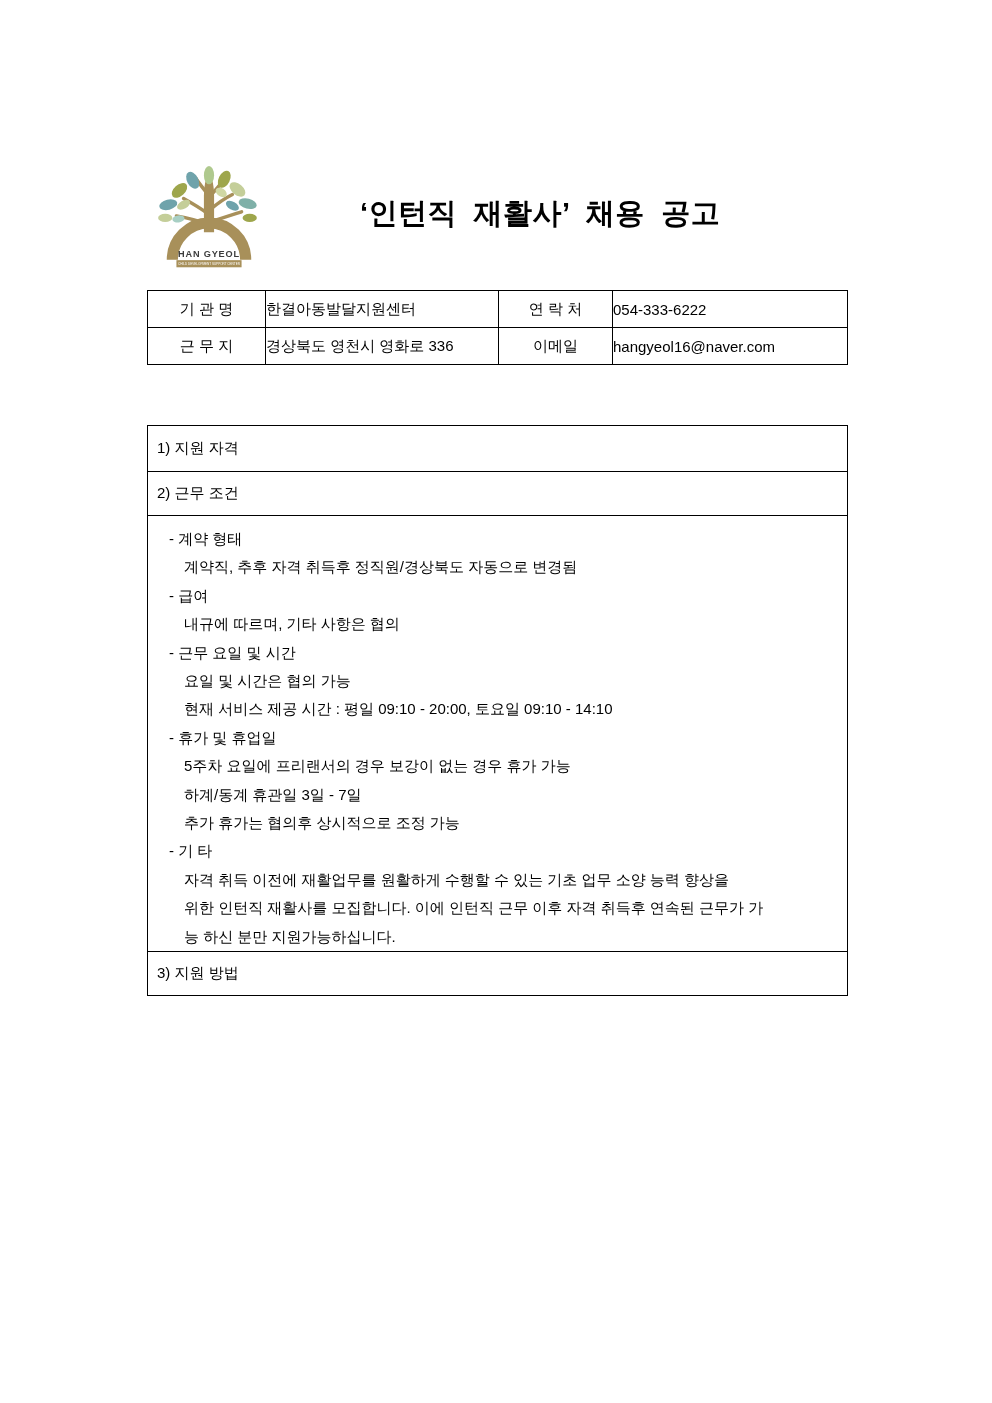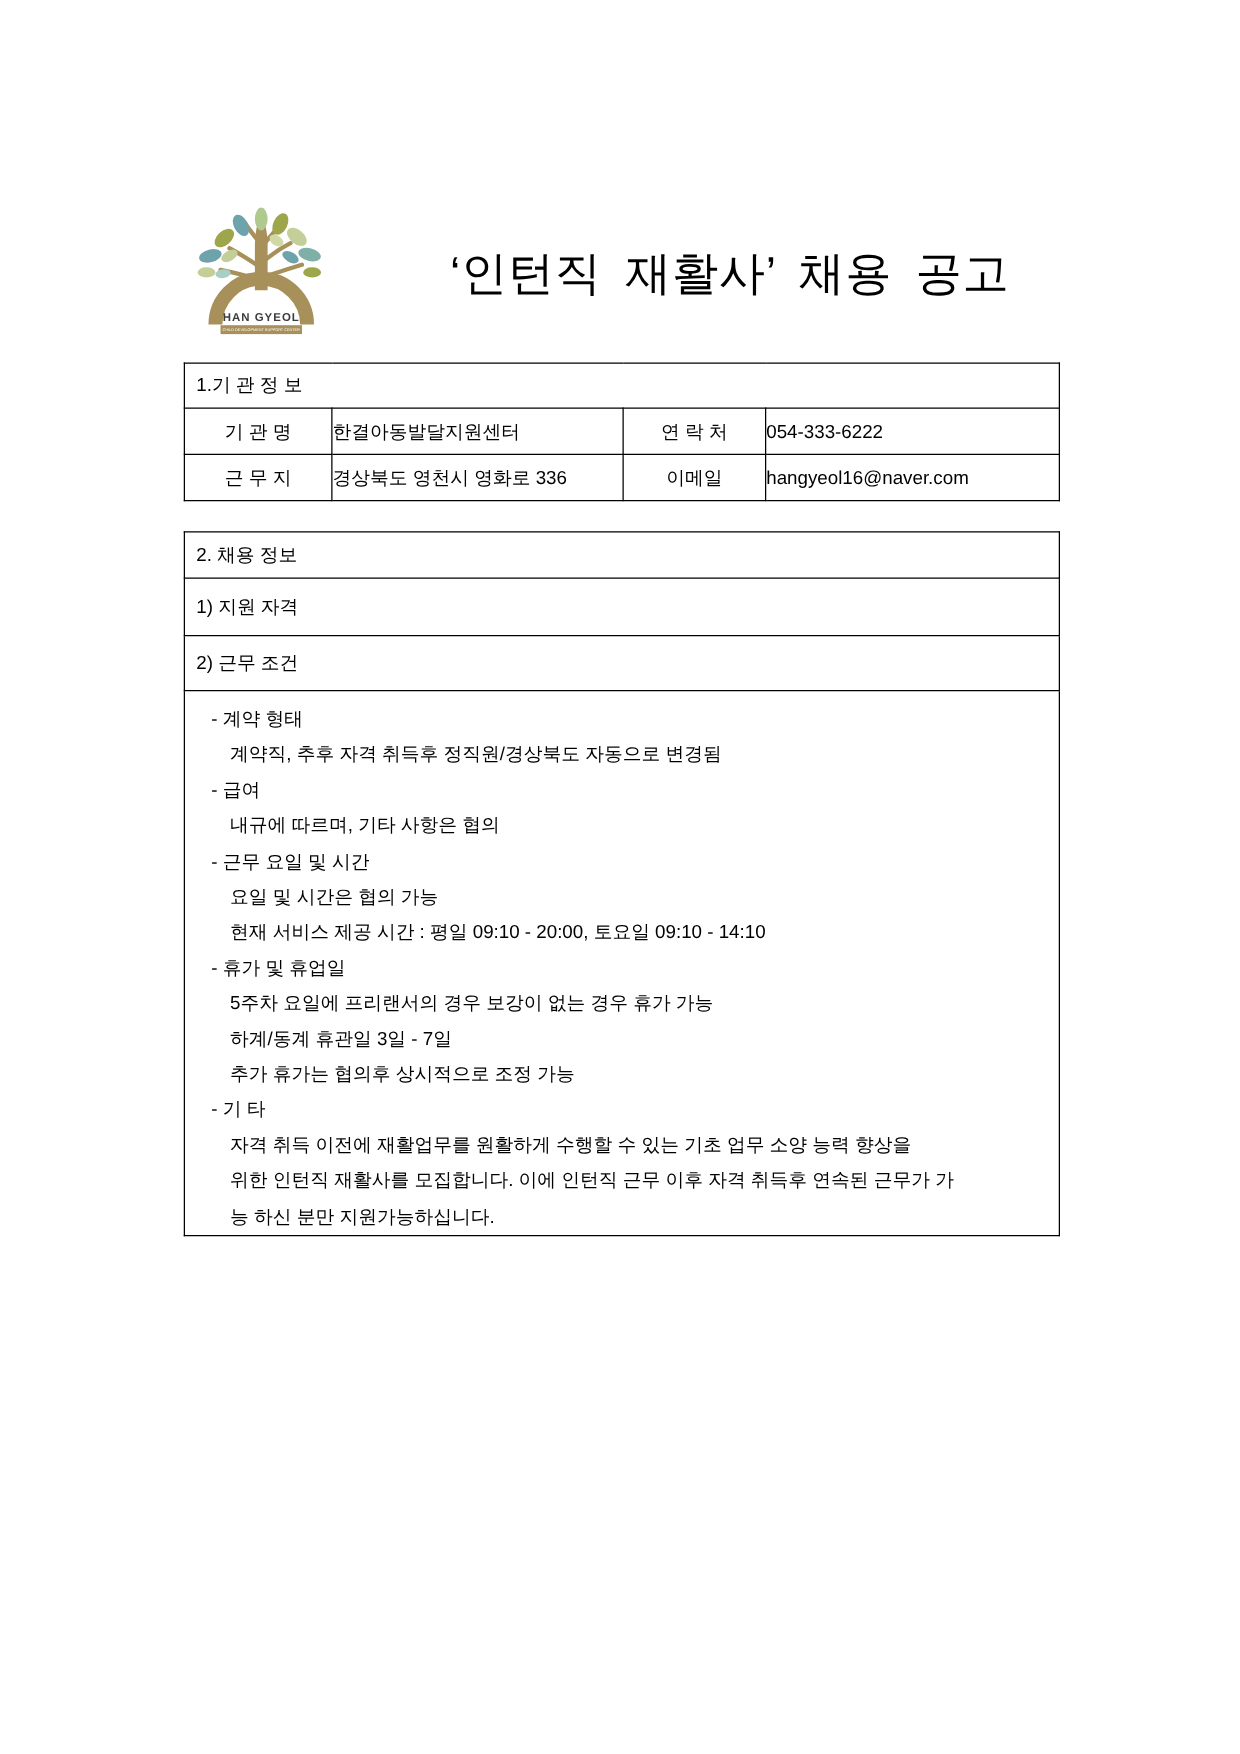--- a/index.html
+++ b/index.html
@@ -16,21 +16,21 @@
     overflow:hidden;
   }
 
   
   .logo {
     position:absolute; left:151px; top:165px;
     width:116px; height:114px;
   }
   .page-title {
     position:absolute; left:360px; top:194px;
-    font-size:37px; font-weight:400;
+    font-size:29px; font-weight:700;
     letter-spacing:0.5px; word-spacing:8px;
     white-space:pre;
   }
 
   
   table {
     border-collapse:collapse; table-layout:fixed;
     position:absolute; left:147px;
     background:#ffffff;
   }
@@ -114,45 +114,39 @@
 
   <table class="t1">
     <colgroup>
       <col style="width:118px">
         <col style="width:233px">
         <col style="width:114px">
         <col style="width:235px">
     </colgroup>
     <tbody>
       <tr>
-        <td class="t-title" colspan="4">1.기 관 정 보</td>
-      </tr>
-      <tr>
         <td class="lbl">기 관 명</td>
         <td class="val">한결아동발달지원센터</td>
         <td class="lbl">연 락 처</td>
         <td class="val">054-333-6222</td>
       </tr>
       <tr>
         <td class="lbl">근 무 지</td>
         <td class="val">경상북도 영천시 영화로 336</td>
         <td class="lbl">이메일</td>
         <td class="val">hangyeol16@naver.com</td>
       </tr>
     </tbody>
   </table>
 
   <table class="t2">
     <colgroup>
         <col style="width:700px">
       </colgroup>
     <tbody>
-      <tr>
-        <td class="t-title">2. 채용 정보</td>
-      </tr>
       <tr>
         <td class="h-row" style="height:46px">1) 지원 자격</td>
       </tr>
       <tr>
         <td class="h-row">2) 근무 조건</td>
       </tr>
       <tr>
         <td class="c-row c2" style="padding-top:9px">
             <div class="line">- 계약 형태</div>
             <div class="line indent">계약직, 추후 자격 취득후 정직원/경상북도 자동으로 변경됨</div>
@@ -164,16 +158,19 @@
             <div class="line">- 휴가 및 휴업일</div>
             <div class="line indent">5주차 요일에 프리랜서의 경우 보강이 없는 경우 휴가 가능</div>
             <div class="line indent">하계/동계 휴관일 3일 - 7일</div>
             <div class="line indent">추가 휴가는 협의후 상시적으로 조정 가능</div>
             <div class="line">- 기 타</div>
             <div class="line indent">자격 취득 이전에 재활업무를 원활하게 수행할 수 있는 기초 업무 소양 능력 향상을</div>
             <div class="line indent">위한 인턴직 재활사를 모집합니다. 이에 인턴직 근무 이후 자격 취득후 연속된 근무가 가</div>
             <div class="line indent">능 하신 분만 지원가능하십니다.</div>
           </td>
       </tr>
+      <tr>
+        <td class="h-row">3) 지원 방법</td>
+      </tr>
     </tbody>
   </table>
 
 </div>
 
 </body></html>

